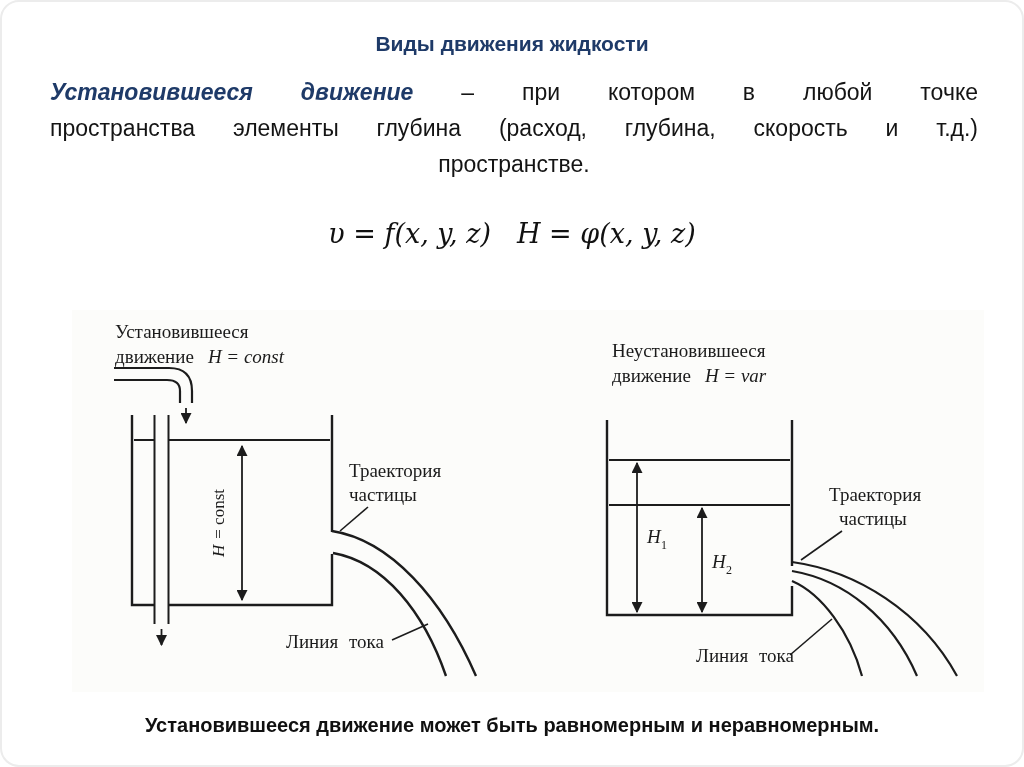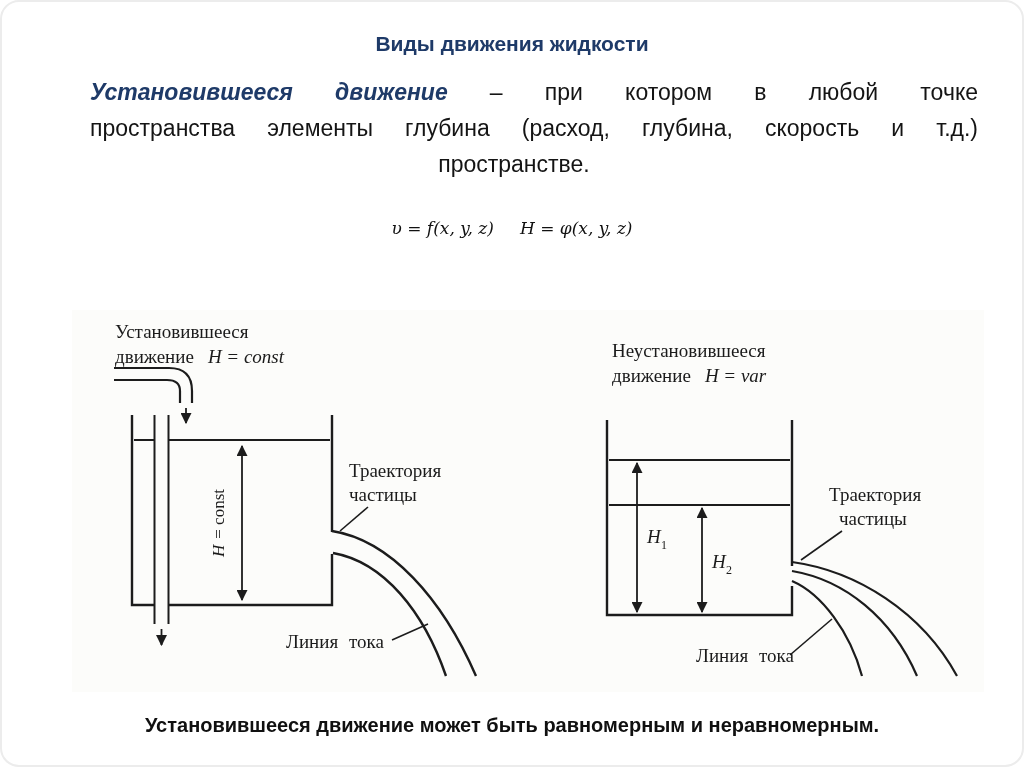--- a/index.html
+++ b/index.html
@@ -5,27 +5,27 @@
   html, body { margin: 0; padding: 0; background: #ffffff; }
   body { width: 1024px; height: 767px; overflow: hidden;
          font-family: "Liberation Sans", sans-serif; color: #141414; }
   .slide { position: absolute; left: 0; top: 0; width: 1020px; height: 763px;
            border: 2px solid #ececec; border-radius: 19px; background: #ffffff; }
 
   .title { position: absolute; top: 30px; left: 0; right: 0; text-align: center;
            font-size: 21px; font-weight: bold; color: #1e3a68; }
 
   .para { position: absolute; left: 48px; right: 44px; font-size: 23px; line-height: 36px; }
-  .jline { text-align: justify; text-align-last: justify; margin-left: 40px; -moz-text-align-last: justify; }
+  .jline { text-align: justify; text-align-last: justify; -moz-text-align-last: justify; }
   .lline { text-align: center; }
   .lead  { font-weight: bold; font-style: italic; color: #1e3a68; }
 
   .formula { position: absolute; left: 0; right: 0; top: 216px; text-align: center;
              font-family: "DejaVu Serif", "Liberation Serif", serif;
-             font-style: italic; font-size: 17px; color: #111; }
+             font-style: italic; font-size: 27px; color: #111; }
   .formula span { display: inline-block; }
   .formula .gap { width: 26px; }
 
   .diagram-area { position: absolute; left: 70px; top: 308px; width: 912px; height: 382px; }
 
   .footer { position: absolute; left: 0; right: 0; top: 712px; text-align: center;
             font-size: 20px; font-weight: bold; color: #101010; }
 
   
   .dcap, .dlab { font-family: "Liberation Serif", serif; font-size: 19px; fill: #1b1b1b; }

